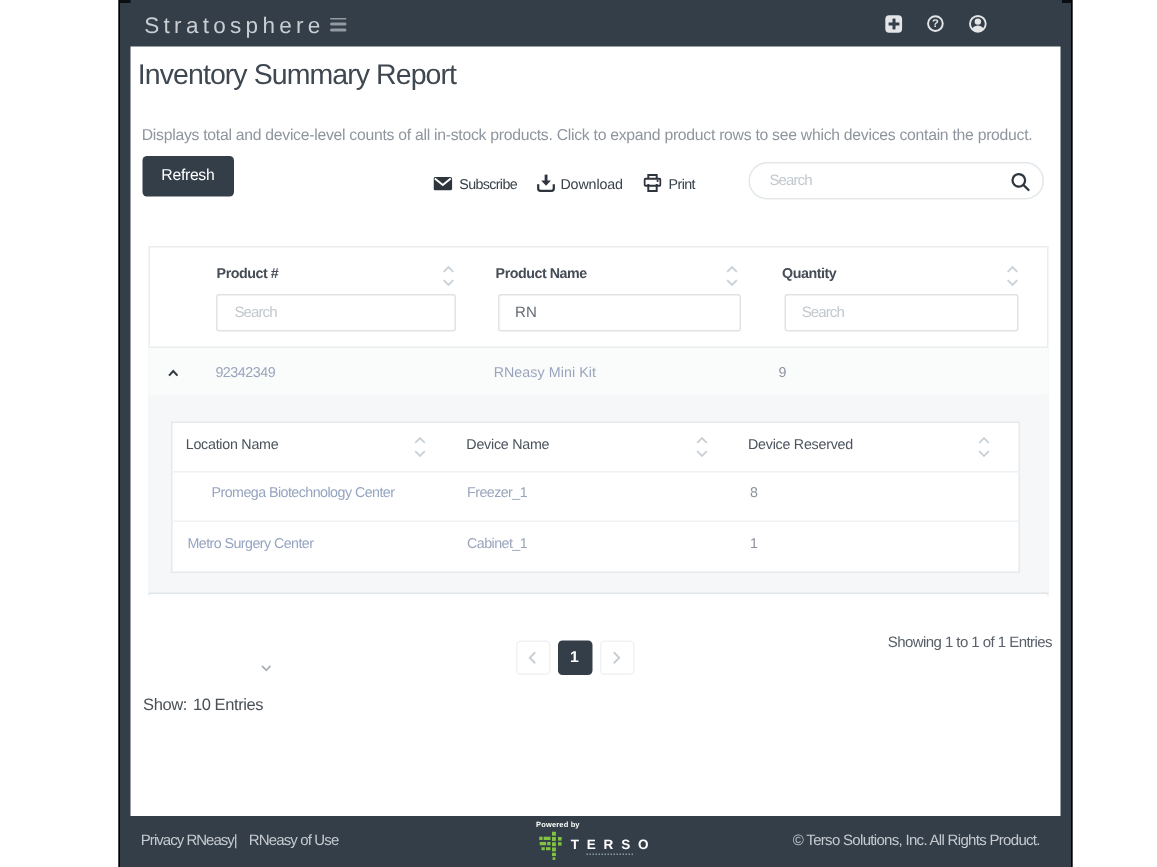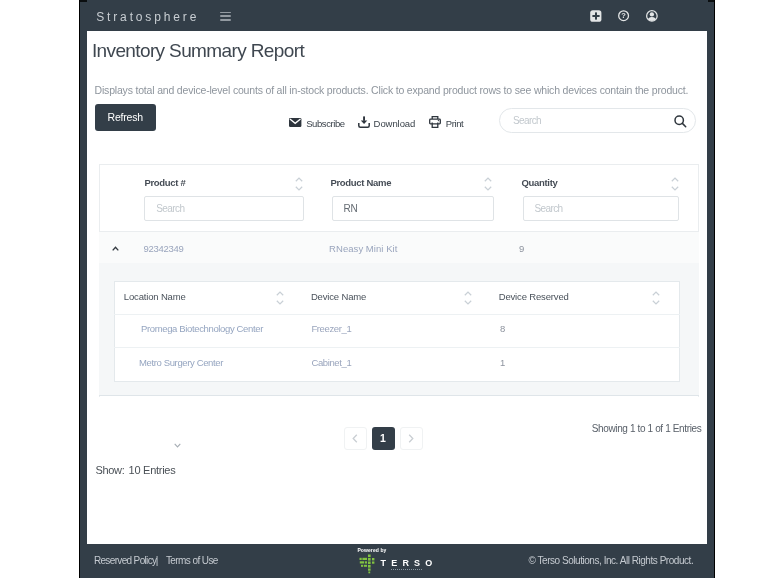--- a/index.html
+++ b/index.html
@@ -2,21 +2,21 @@
 <html><head>
 <meta charset="utf-8">
 <style>
 * { margin:0; padding:0; box-sizing:border-box; }
 html,body { width:771px; height:578px; background:#fff; overflow:hidden;
   font-family:"Liberation Sans", sans-serif; }
 .abs { position:absolute; }
 #app { position:absolute; left:79px; top:0; width:636px; height:578px;
   background:#333e48; border-left:1px solid #000; border-right:1px solid #000; }
 #panel { position:absolute; left:87px; top:31px; width:620px; height:512.7px; background:#fff; }
-.nvtitle { left:96.2px; top:11.8px; font-size:12px; font-weight:400; letter-spacing:2.86px;
+.nvtitle { left:96.2px; top:11.8px; font-size:15px; font-weight:400; letter-spacing:2.86px;
   color:#c9ced3; line-height:11px; }
 .bar { position:absolute; left:219.5px; width:11px; height:1.8px; background:#939aa1; border-radius:1px; }
 h1.title { position:absolute; left:91.9px; top:40.8px; font-size:19px; font-weight:400;
   letter-spacing:-0.62px; color:#3f4750; line-height:19px; }
 .subtitle { left:94.5px; top:69.5px; font-size:10.5px; letter-spacing:-0.18px; color:#8e959d; line-height:10.5px; white-space:nowrap;margin-top:15px; }
 .refresh { left:95px; top:103.5px; width:60.5px; height:27.5px; background:#333e48;
   border-radius:3px; color:#fff; font-size:10.5px; letter-spacing:-0.2px; text-align:center; line-height:27.5px; }
 .tool { font-size:9.5px; color:#3a424a; line-height:10px; top:118.6px; }
 .searchpill { left:499.4px; top:108.4px; width:196.3px; height:24.8px; border:1px solid #e3e7ea;
   border-radius:12.4px; background:#fff; }
@@ -156,43 +156,43 @@
 </svg>
 <svg class="abs" style="left:652px;top:290.7px" width="8" height="14" viewBox="0 0 8 14">
   <polyline points="0.8,4.2 4,1.1 7.2,4.2" fill="none" stroke="#c9d0d6" stroke-width="1.25"></polyline>
   <polyline points="0.8,9.8 4,12.9 7.2,9.8" fill="none" stroke="#c9d0d6" stroke-width="1.25"></polyline>
 </svg>
 <div class="abs nline" style="top:313.5px"></div>
 <div class="abs nline" style="top:346.5px"></div>
 <div class="abs link nrow1" style="left:141px;color:#95a5c0;letter-spacing:-0.36px">Promega Biotechnology Center</div>
 <div class="abs link nrow1" style="left:311.4px;color:#9aa5bd;letter-spacing:-0.37px">Freezer_1</div>
 <div class="abs num nrow1" style="left:500px">8</div>
-<div class="abs link nrow2" style="left:139px;color:#95a5c0;letter-spacing:-0.37px">Metro Surgery Center</div>
+<div class="abs link nrow2" style="left:125px;color:#95a5c0;letter-spacing:-0.37px">Metro Surgery Center</div>
 <div class="abs link nrow2" style="left:311.4px;color:#9aa5bd;letter-spacing:-0.37px">Cabinet_1</div>
 <div class="abs num nrow2" style="left:500px">1</div>
 
 <div class="abs pgtext" style="left:95.4px;letter-spacing:-0.28px">Show:</div>
 <div class="abs pgtext" style="left:128.6px;font-weight:400;letter-spacing:-0.27px">10 Entries</div>
 <svg class="abs" style="left:174.2px;top:443px" width="7" height="5" viewBox="0 0 7 5">
   <polyline points="0.7,0.9 3.5,3.9 6.3,0.9" fill="none" stroke="#a6adb4" stroke-width="1.1"></polyline>
 </svg>
 <div class="abs pbox" style="left:343.5px"></div>
 <svg class="abs" style="left:351.5px;top:433.5px" width="6" height="9" viewBox="0 0 6 9">
   <polyline points="4.8,0.8 1.2,4.5 4.8,8.2" fill="none" stroke="#c9ced3" stroke-width="1.3"></polyline>
 </svg>
 <div class="abs pbox1">1</div>
 <div class="abs pbox" style="left:399.5px"></div>
 <svg class="abs" style="left:407.5px;top:433.5px" width="6" height="9" viewBox="0 0 6 9">
   <polyline points="1.2,0.8 4.8,4.5 1.2,8.2" fill="none" stroke="#c9ced3" stroke-width="1.3"></polyline>
 </svg>
 <div class="abs pgtext" style="left:591.8px;top:424px;color:#596069;font-size:10px;letter-spacing:-0.37px">Showing 1 to 1 of 1 Entries</div>
 
-<div class="abs ft" style="left:93.9px;letter-spacing:-0.65px">Reserved Policy</div>
+<div class="abs ft" style="left:93.9px;letter-spacing:-0.65px">Privacy RNeasy</div>
 <div class="abs ft" style="left:155.8px">|</div>
-<div class="abs ft" style="left:165.9px;letter-spacing:-0.58px">Terms of Use</div>
+<div class="abs ft" style="left:165.9px;letter-spacing:-0.58px">RNeasy of Use</div>
 <div class="abs ft" style="left:528.5px;letter-spacing:-0.46px">© Terso Solutions, Inc. All Rights Product.</div>
 
 <div class="abs" style="left:357.4px;top:548.4px;font-size:5px;font-weight:700;color:#fff;line-height:5px;letter-spacing:0.1px">Powered by</div>
 <svg class="abs" style="left:358.5px;top:554px" width="20" height="20" viewBox="0 0 20 20">
   <g fill="#82c341">
     <rect x="9" y="0.5" width="2.6" height="2.6"></rect>
     <rect x="9" y="4" width="2.6" height="2.6"></rect>
     <rect x="9" y="7.5" width="2.6" height="2.6"></rect>
     <rect x="9" y="11" width="2.6" height="2.6"></rect>
     <rect x="9" y="14.5" width="2.6" height="2.2"></rect>

